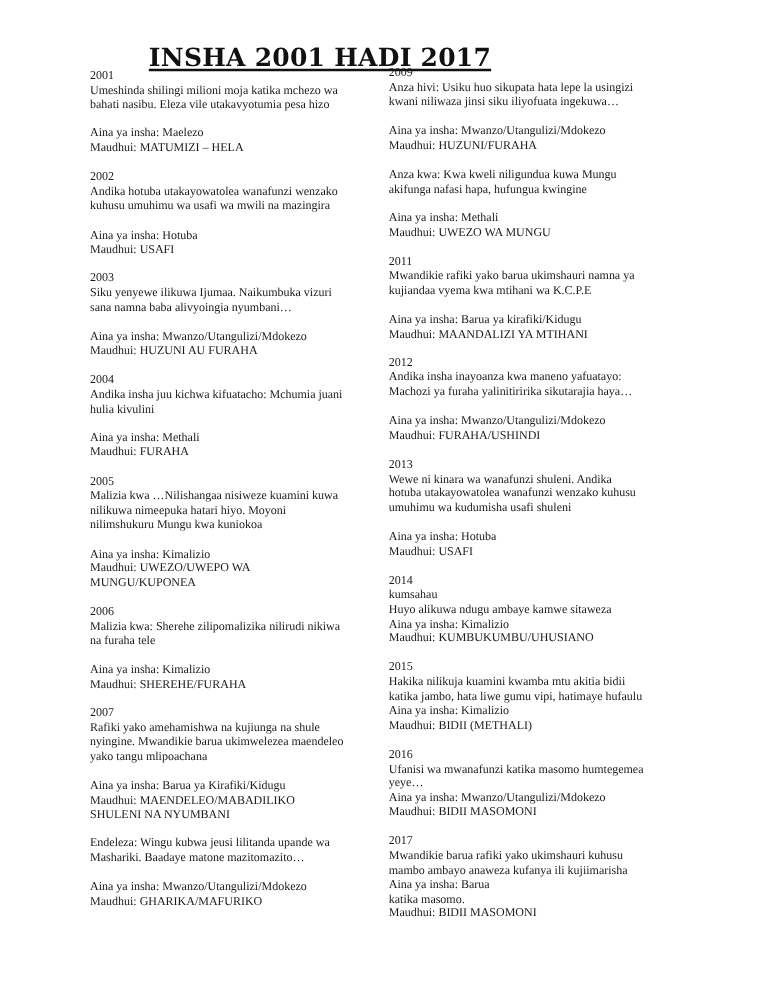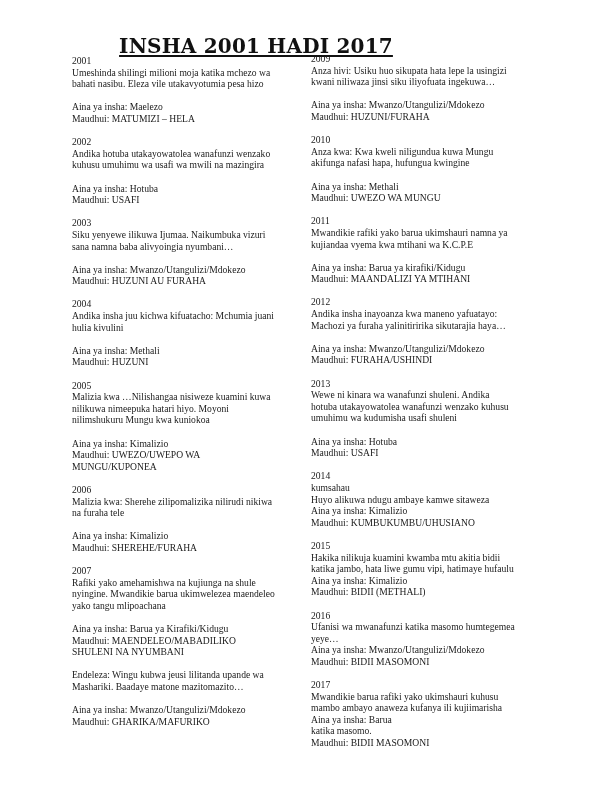--- a/index.html
+++ b/index.html
@@ -48,21 +48,21 @@
       <span class="line">Aina ya insha: Mwanzo/Utangulizi/Mdokezo</span>
       <span class="line">Maudhui: HUZUNI AU FURAHA</span>
     </div>
     <div class="entry">
       <div class="gap"></div>
       <span class="line">2004</span>
       <span class="line">Andika insha juu kichwa kifuatacho: Mchumia juani</span>
       <span class="line">hulia kivulini</span>
       <div class="gap"></div>
       <span class="line">Aina ya insha: Methali</span>
-      <span class="line">Maudhui: HUZUNI</span>
+      <span class="line">Maudhui: FURAHA</span>
     </div>
     <div class="entry">
       <div class="gap"></div>
       <span class="line">2005</span>
       <span class="line">Malizia kwa …Nilishangaa nisiweze kuamini kuwa</span>
       <span class="line">nilikuwa nimeepuka hatari hiyo. Moyoni</span>
       <span class="line">nilimshukuru Mungu kwa kuniokoa</span>
       <div class="gap"></div>
       <span class="line">Aina ya insha: Kimalizio</span>
       <span class="line">Maudhui: UWEZO/UWEPO WA</span>
@@ -101,21 +101,20 @@
     <div class="entry">
       <span class="line">2009</span>
       <span class="line">Anza hivi: Usiku huo sikupata hata lepe la usingizi</span>
       <span class="line">kwani niliwaza jinsi siku iliyofuata ingekuwa…</span>
       <div class="gap"></div>
       <span class="line">Aina ya insha: Mwanzo/Utangulizi/Mdokezo</span>
       <span class="line">Maudhui: HUZUNI/FURAHA</span>
     </div>
     <div class="entry">
       <div class="gap"></div>
-      <span class="line">2010</span>
       <span class="line">Anza kwa: Kwa kweli niligundua kuwa Mungu</span>
       <span class="line">akifunga nafasi hapa, hufungua kwingine</span>
       <div class="gap"></div>
       <span class="line">Aina ya insha: Methali</span>
       <span class="line">Maudhui: UWEZO WA MUNGU</span>
     </div>
     <div class="entry">
       <div class="gap"></div>
       <span class="line">2011</span>
       <span class="line">Mwandikie rafiki yako barua ukimshauri namna ya</span>

